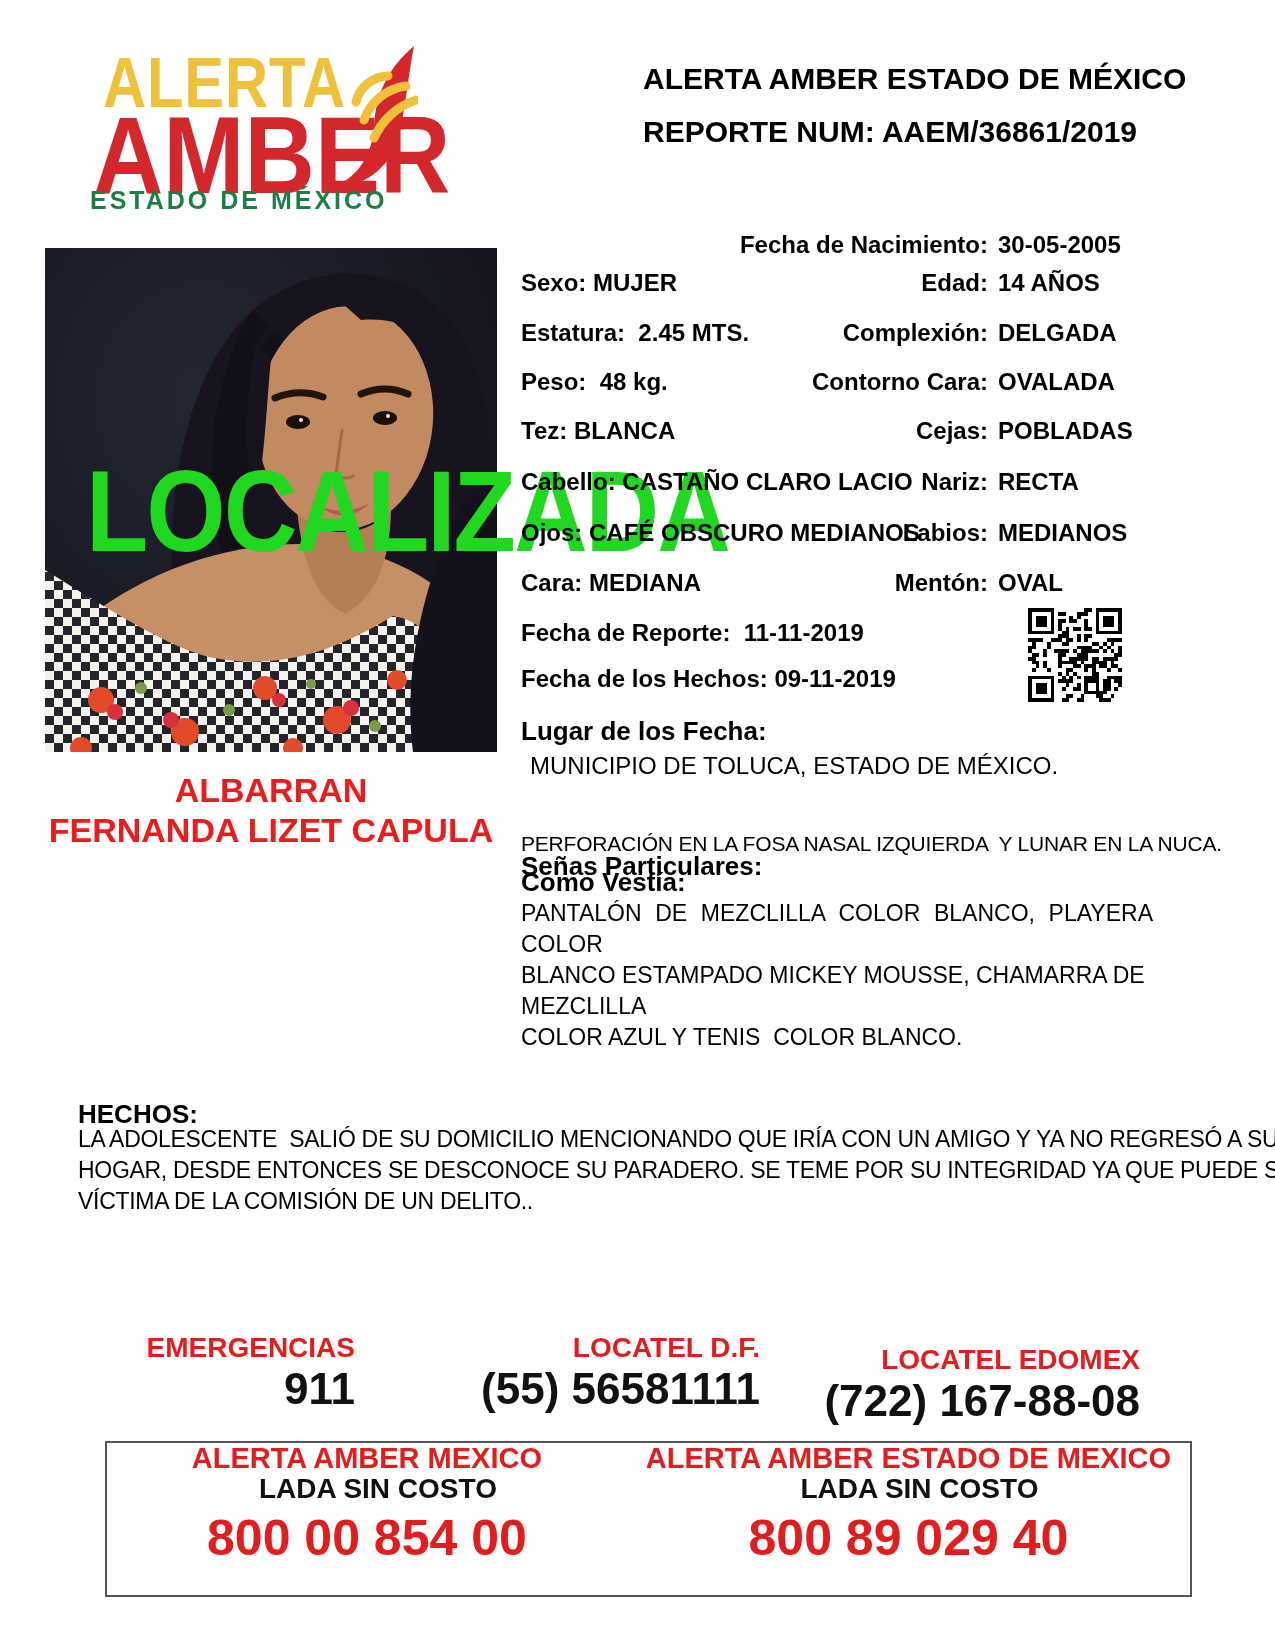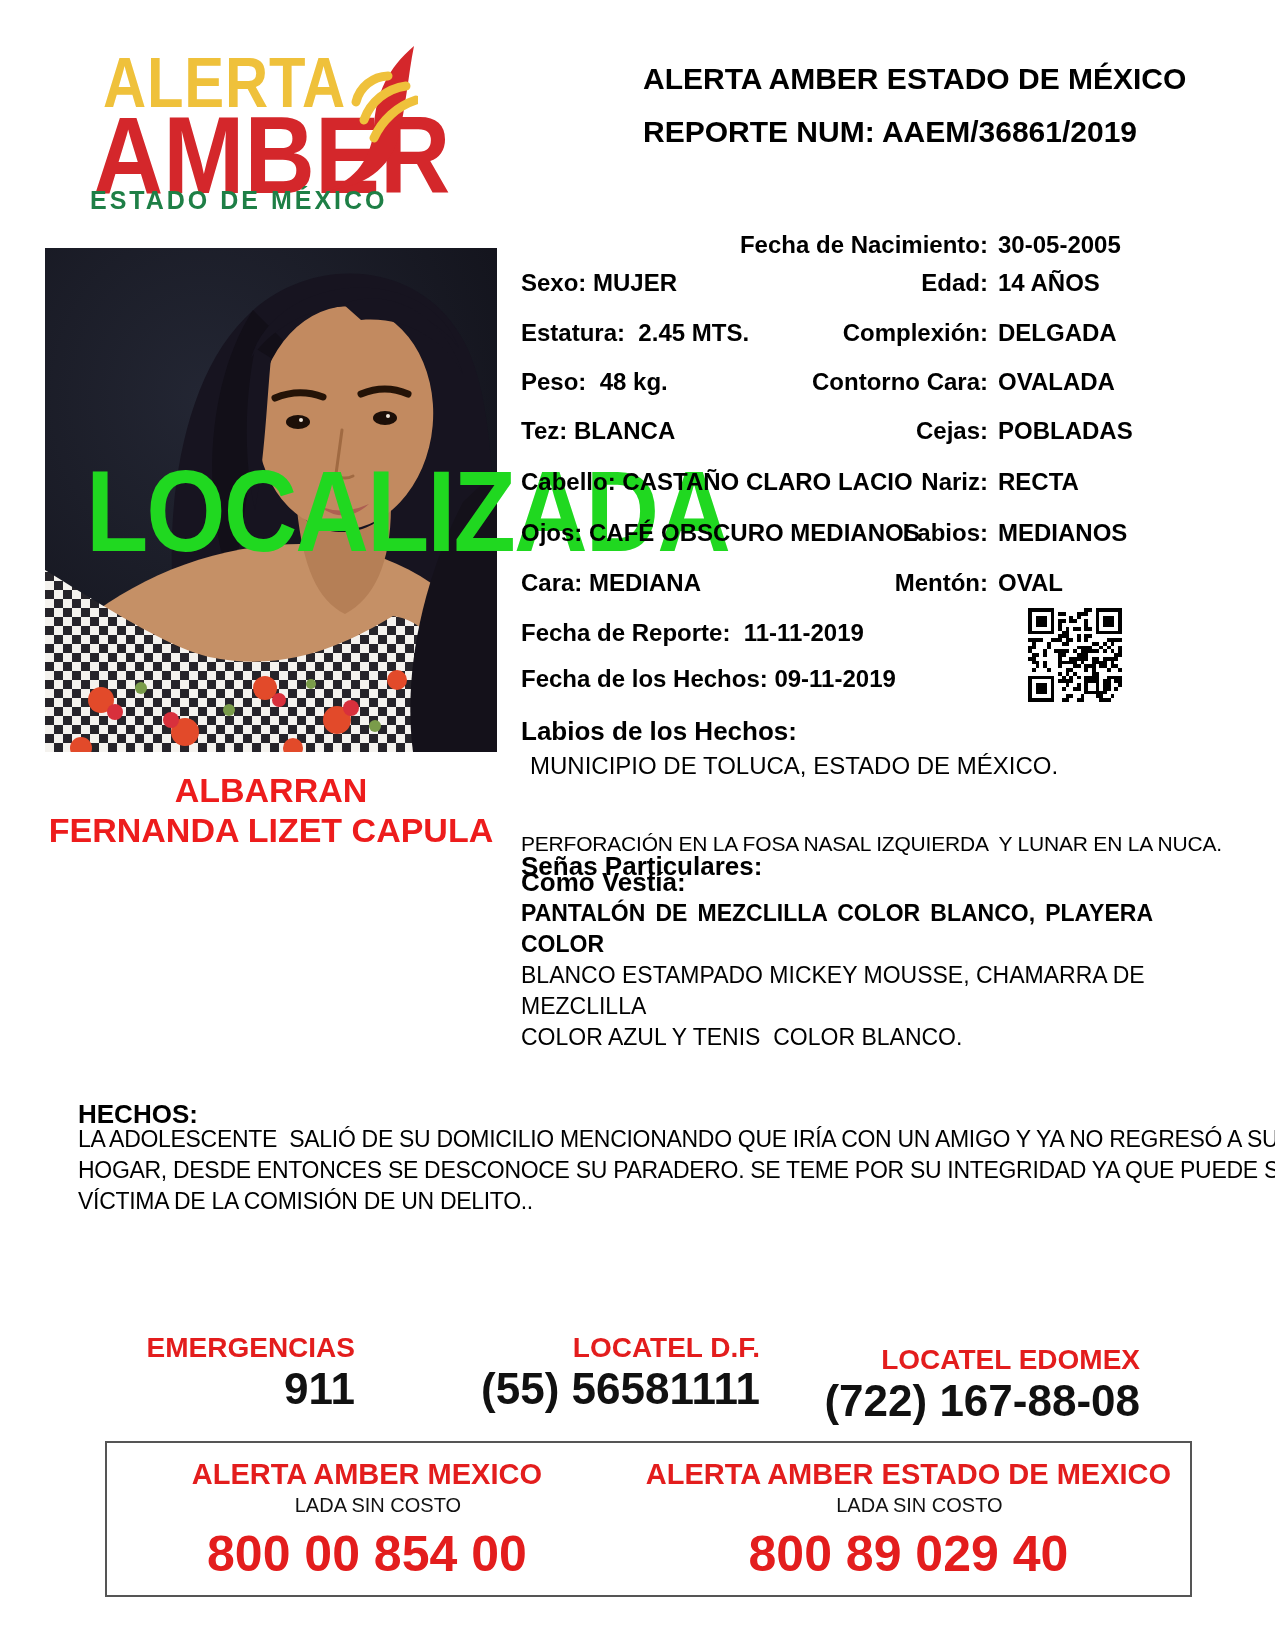--- a/index.html
+++ b/index.html
@@ -34,45 +34,45 @@
   
   .frow{left:521px;width:640px;height:30px;font-size:24px;font-weight:bold;line-height:28px;z-index:3;}
   .frow .lv{position:absolute;left:0;top:0;white-space:pre;}
   .frow .rl{position:absolute;left:0;top:0;width:467px;text-align:right;white-space:pre;}
   .frow .rv{position:absolute;left:477px;top:0;white-space:pre;}
 
   .sec-label{left:521px;font-size:26px;font-weight:bold;line-height:28px;z-index:3;white-space:pre;}
   .muni{left:530px;top:752px;font-size:24px;line-height:28px;z-index:3;white-space:pre;}
   .senas-body{left:521px;top:831px;font-size:21px;line-height:26px;letter-spacing:-.2px;z-index:3;white-space:pre;}
   .vestia-body{left:521px;top:898px;width:632px;font-size:23px;line-height:31px;z-index:3;}
-  .vestia-body .just{text-align:justify;text-align-last:justify;font-weight:bold;}
+  .vestia-body .just{text-align:justify;text-align-last:justify;}
   .vestia-body div{white-space:pre-wrap;}
 
   
   .qr{left:1028px;top:608px;width:94px;height:94px;z-index:3;}
 
   
   .hechos-label{left:78px;top:1100px;font-size:26px;font-weight:bold;line-height:28px;}
   .hechos-body{left:78px;top:1124px;width:1105px;font-size:23px;line-height:31px;letter-spacing:-.3px;}
   .hechos-body div{white-space:pre;}
 
   
   .contact{top:1332px;text-align:right;z-index:3;}
   .contact .clabel{font-size:28px;font-weight:bold;color:#E31D1D;line-height:32px;}
   .contact .cnum{font-size:44px;font-weight:bold;color:#111;line-height:50px;}
   .c1{left:55px;width:300px;}
   .c2{left:400px;width:360px;}
   .c3{left:780px;width:360px;margin-top:12px;}
 
   
   .fbox{left:105px;top:1441px;width:1083px;height:152px;border:2px solid #555;display:flex;z-index:3;}
-  .fcol{flex:0 0 48%;text-align:center;padding-top:16px;}
+  .fcol{flex:0 0 48%;text-align:center;}
   .fcol.right{flex:1;}
   .ftitle{font-size:29px;font-weight:bold;color:#E31D1D;line-height:31px;}
-  .fsub{font-size:20px;font-weight:normal;color:#111;line-height:30px;margin-left:22px;}
+  .fsub{font-size:28px;font-weight:bold;color:#111;line-height:30px;margin-left:22px;}
   .fnum{font-size:50px;font-weight:bold;color:#E31D1D;line-height:56px;margin-top:6px;}
 </style>
 </head>
 <body>
 
 <div id="page">
 
   <div class="abs logo-alerta">ALERTA</div>
   <div class="abs logo-amber">AMBER</div>
   <div class="abs logo-region">ESTADO DE MÉXICO</div>
@@ -195,21 +195,21 @@
     <span class="rl">Mentón:</span>
     <span class="rv">OVAL</span>
   </div>
   <div class="abs frow" style="top:619px">
     <span class="lv">Fecha de Reporte:  11-11-2019</span>
   </div>
   <div class="abs frow" style="top:665px">
     <span class="lv">Fecha de los Hechos: 09-11-2019</span>
   </div>
 
-  <div class="abs sec-label" style="top:717px">Labios de los Hechos:</div>
+  <div class="abs sec-label" style="top:717px">Lugar de los Fecha:</div>
   <div class="abs muni">MUNICIPIO DE TOLUCA, ESTADO DE MÉXICO.</div>
 
   <div class="abs sec-label" style="top:852px">Señas Particulares:</div>
   <div class="abs senas-body">PERFORACIÓN EN LA FOSA NASAL IZQUIERDA  Y LUNAR EN LA NUCA.</div>
 
   <div class="abs sec-label" style="top:868px">Como Vestía:</div>
   <div class="abs vestia-body">
     <div class="just">PANTALÓN DE MEZCLILLA COLOR BLANCO, PLAYERA COLOR</div>
     <div>BLANCO ESTAMPADO MICKEY MOUSSE, CHAMARRA DE MEZCLILLA</div>
     <div>COLOR AZUL Y TENIS  COLOR BLANCO.</div>

